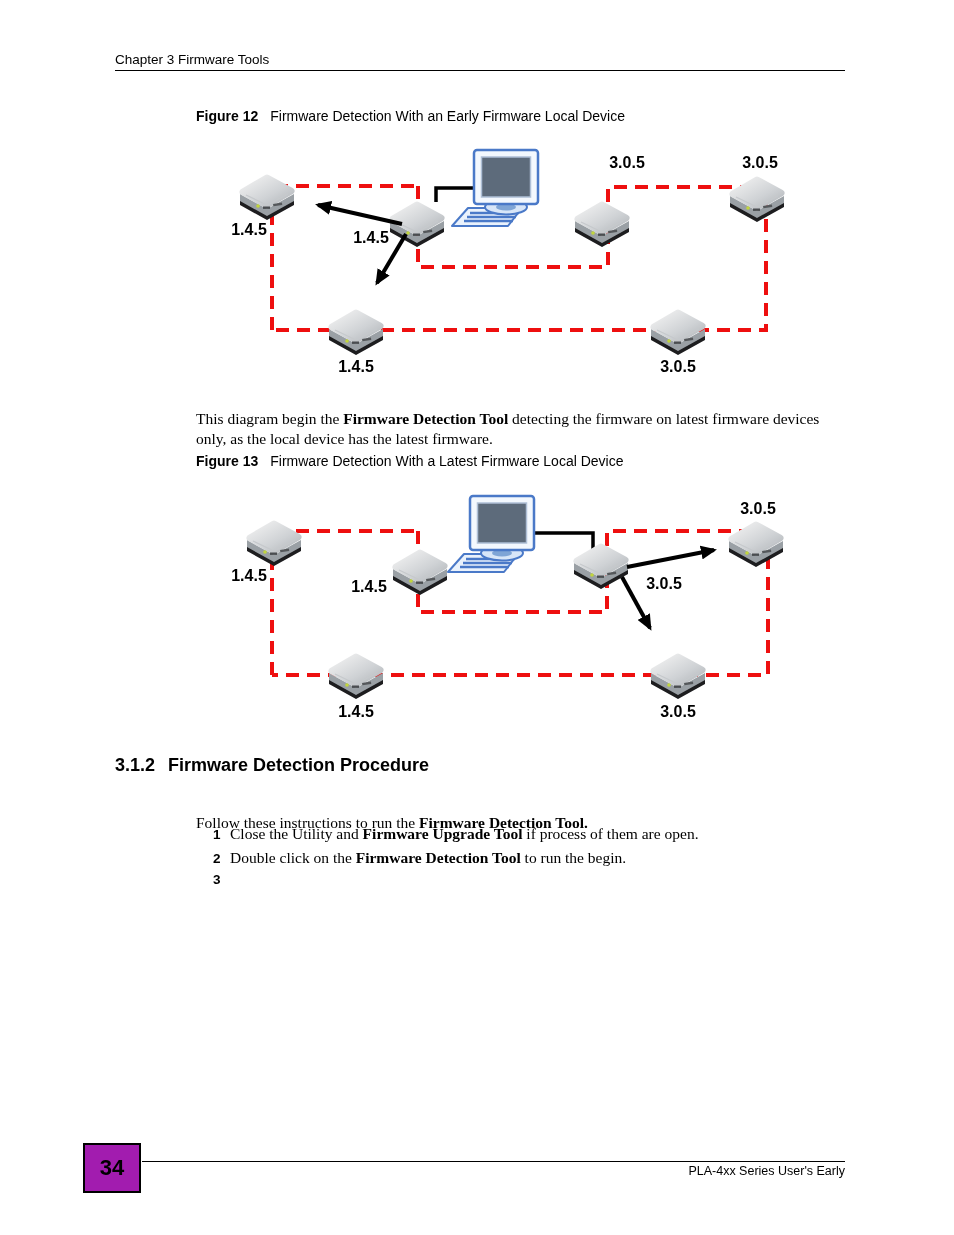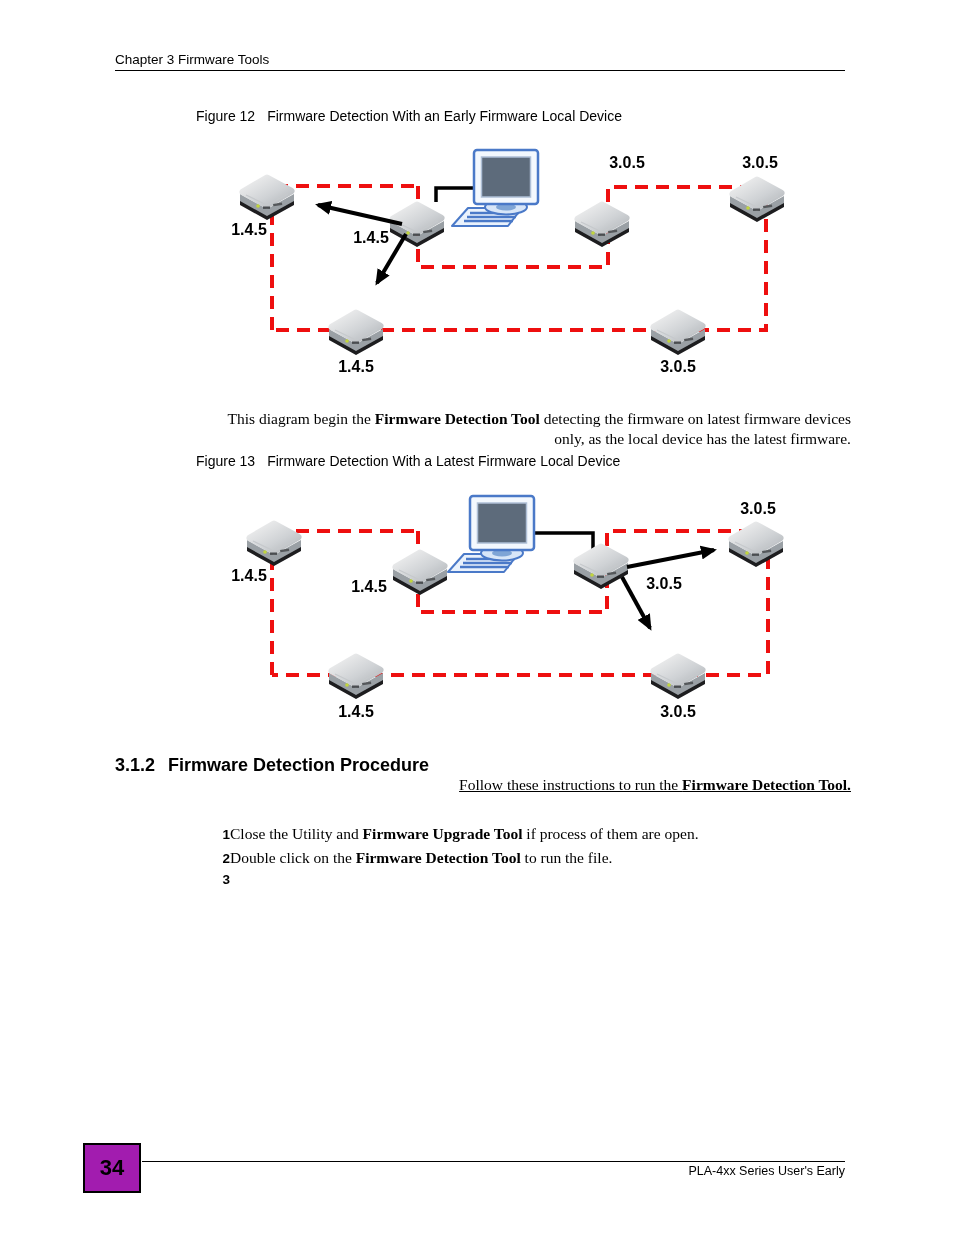--- a/index.html
+++ b/index.html
@@ -1,34 +1,34 @@
 <!DOCTYPE html>
 <html><head>
 <meta charset="utf-8">
 <style>
   html,body { margin:0; padding:0; background:#ffffff; }
   .page { position:relative; width:954px; height:1235px; background:#ffffff; overflow:hidden;
-          font-family:"Liberation Serif", serif; color:#000;text-align:right; }
+          font-family:"Liberation Serif", serif; color:#000; }
 
   .runhead { position:absolute; left:115px; top:52px; font:13.5px "Liberation Sans", sans-serif; }
   .headrule { position:absolute; left:115px; top:70px; width:730px; height:0; border-top:1.5px solid #000; }
 
   .caption { position:absolute; left:196px; font:14px "Liberation Sans", sans-serif; white-space:nowrap; }
-  .caption b { font-weight:normal; margin-right:12px; }
+  .caption b { font-weight:bold; margin-right:12px; }
   #cap12 { top:108px; }
   #cap13 { top:453px; }
 
   .fig { position:absolute; }
   #fig12 { left:220px; top:145px; }
   #fig13 { left:220px; top:490px; }
   .fig text { font:bold 16px "Liberation Sans", sans-serif; text-anchor:middle; fill:#000; }
 
   .body { position:absolute; left:196px; width:655px; font:15.5px/20px "Liberation Serif", serif; }
   #desc  { top:393px; }
-  #intro { top:759px;text-decoration:underline; }
+  #intro { top:797px; }
   .body b { font-weight:bold; }
 
   .section { position:absolute; left:115px; top:740px; font:bold 18px "Liberation Sans", sans-serif; white-space:nowrap; }
   .section .num { margin-right:13px; }
 
   .steps { position:absolute; left:213px; top:824px; }
   .step { display:flex; align-items:baseline; margin-bottom:4.5px; }
   .step .n { font:bold 13.5px "Liberation Sans", sans-serif; width:17px; flex:0 0 17px; }
   .step .t { font:15.5px/19.5px "Liberation Serif", serif; white-space:nowrap; }
 
@@ -132,21 +132,21 @@
 
   <p class="body" id="intro"><span>Follow these instructions to run the </span><b>Firmware Detection Tool.</b></p>
 
   <div class="steps">
     <div class="step">
       <span class="n">1</span>
       <span class="t"><span>Close the Utility and </span><b>Firmware Upgrade Tool</b><span> if process of them are open.</span></span>
     </div>
     <div class="step">
       <span class="n">2</span>
-      <span class="t"><span>Double click on the </span><b>Firmware Detection Tool</b><span> to run the file.</span></span>
+      <span class="t"><span>Double click on the </span><b>Firmware Detection Tool</b><span> to run the begin.</span></span>
     </div>
     <div class="step">
       <span class="n">3</span>
     </div>
   </div>
 
   <div class="pagebox">
     <span>34</span>
   </div>
   <div class="footrule"></div>

